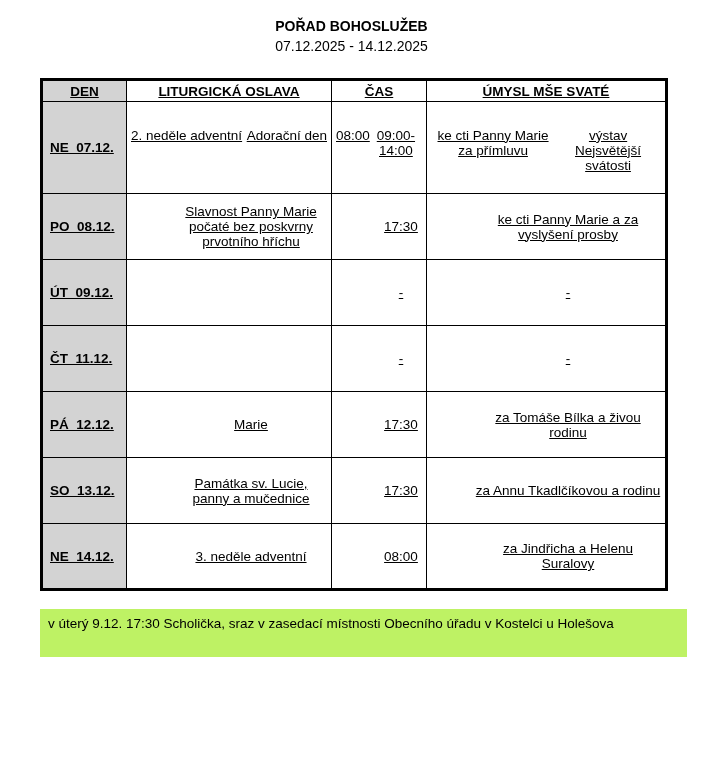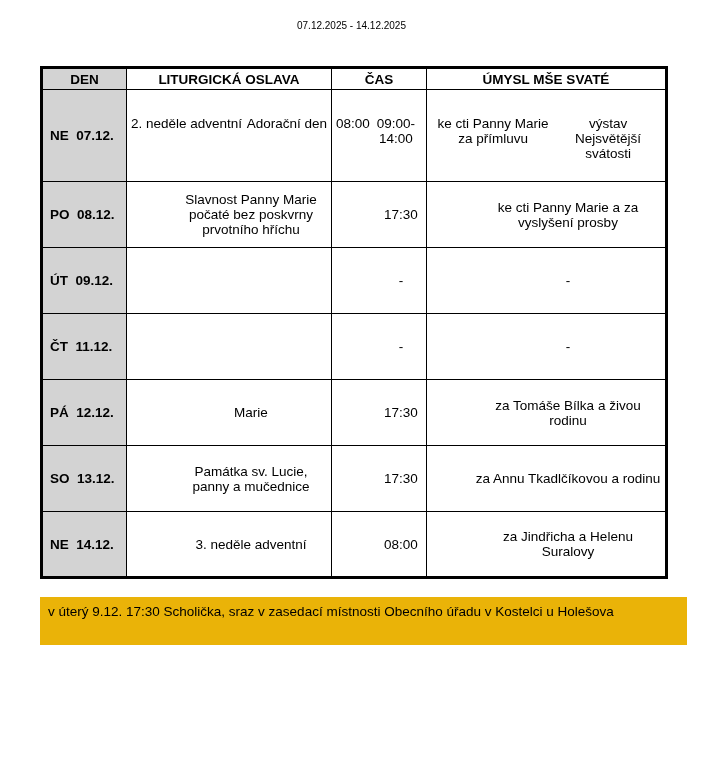--- a/index.html
+++ b/index.html
@@ -20,30 +20,31 @@
   }
   .titles {
     text-align: center;
     line-height: 20px;
   }
   .title-bold {
     font-weight: bold;
     font-size: 14px;
   }
   .title-date {
-    font-size: 10px;
+    font-size: 14px;
     font-weight: normal;
   }
   table.schedule {
-    margin: 30px 0 0 40px;
+    margin: 22px 0 0 40px;
     width: 625px;
     border-collapse: collapse;
     border: 3px solid #000000;
     table-layout: fixed;
     font-size: 13.5px;
+    text-decoration: underline;
   }
   .schedule th, .schedule td {
     border: 1px solid #000000;
     padding: 2px 4px;
     vertical-align: middle;
   }
   .schedule thead th {
     font-weight: bold;
     text-align: center;
     height: 22px;
@@ -69,32 +70,33 @@
     flex-direction: row;
     justify-content: space-between;
     height: 84px;
     padding: 22px 0 2px 0;
     text-align: center;
   }
   .footer-note {
     margin: 18px 0 0 40px;
     width: 647px;
     min-height: 48px;
-    background: #eab308;
+    background: #bef264;
     padding: 5px 8px;
     font-size: 13.5px;
     line-height: 20px;
   }
 </style>
 </head>
 <body>
 
 <div class="page">
 
   <div class="titles">
+    <div class="title-bold">POŘAD BOHOSLUŽEB</div>
     <div class="title-date">07.12.2025 - 14.12.2025</div>
   </div>
 
   <table class="schedule">
     <colgroup>
       <col style="width:85px">
       <col style="width:205px">
       <col style="width:95px">
       <col style="width:240px">
     </colgroup>

